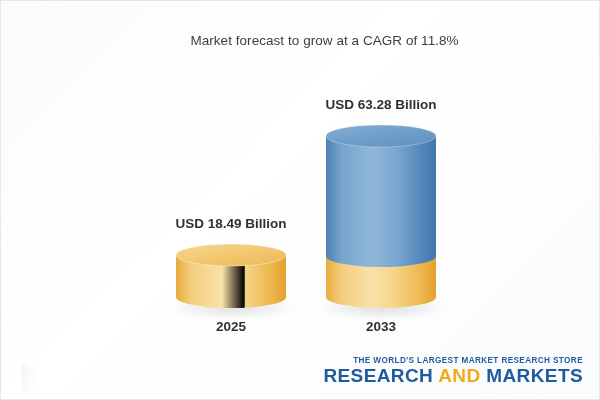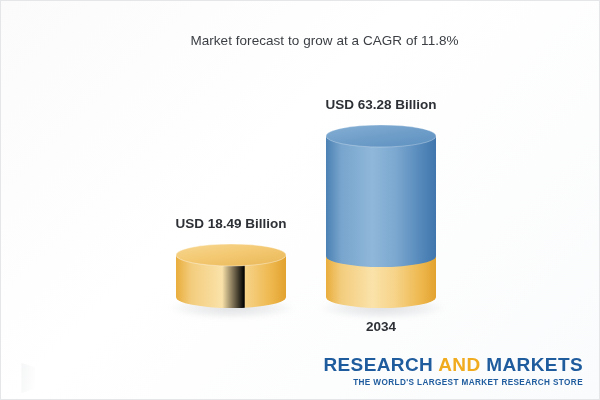--- a/index.html
+++ b/index.html
@@ -171,20 +171,21 @@
         </defs>
 
         <path d="M0,10 L0,52 A55,11 0 0 0 110,52 L110,10 Z" fill="url(#goldBody)"></path>
 
         <path d="M0,52 A55,11 0 0 0 110,52 A55,11 0 0 1 0,52 Z" fill="rgba(255,255,255,0.16)"></path>
 
         <ellipse cx="55" cy="10" rx="55" ry="11" fill="url(#goldTop)"></ellipse>
         <ellipse cx="55" cy="10" rx="55" ry="11" fill="none" stroke="rgba(255,255,255,0.55)" stroke-width="0.7"></ellipse>
       </svg>
 
+      <div class="category-label" style="top:318px;">2025</div>
     </div>
 
     <div class="bar-group" style="left:325px; top:0px; width:110px; height:396px;">
 
       <div class="value-label" style="top:96px;">USD 63.28 Billion</div>
 
       <svg width="110" height="192" viewBox="0 0 110 192" style="position:absolute; left:0px; top:124px; overflow:visible;">
         <defs>
           <linearGradient id="blueBody" x1="0" y1="0" x2="1" y2="0">
             <stop offset="0%" stop-color="#4b81b4"></stop>
@@ -211,25 +212,25 @@
 
         <path d="M0,131 L0,172 A55,11 0 0 0 110,172 L110,131 Z" fill="url(#goldBody2)"></path>
         <path d="M0,172 A55,11 0 0 0 110,172 A55,11 0 0 1 0,172 Z" fill="rgba(255,255,255,0.16)"></path>
 
         <path d="M0,11 L0,131 A55,11 0 0 0 110,131 L110,11 Z" fill="url(#blueBody)"></path>
 
         <ellipse cx="55" cy="11" rx="55" ry="11" fill="url(#blueTop)"></ellipse>
         <ellipse cx="55" cy="11" rx="55" ry="11" fill="none" stroke="rgba(255,255,255,0.40)" stroke-width="0.7"></ellipse>
       </svg>
 
-      <div class="category-label" style="top:318px;">2034</div>
+      <div class="category-label" style="top:318px;">2033</div>
     </div>
 
   </div>
 
   <div id="logo">
+    <div id="logo-tagline">THE WORLD'S LARGEST MARKET RESEARCH STORE</div>
     <div id="logo-wordmark">
       <span>RESEARCH</span><span> </span><span id="logo-and">AND</span><span> </span><span>MARKETS</span>
     </div>
-    <div id="logo-tagline">THE WORLD'S LARGEST MARKET RESEARCH STORE</div>
   </div>
 
 </div>
 
 </body></html>

